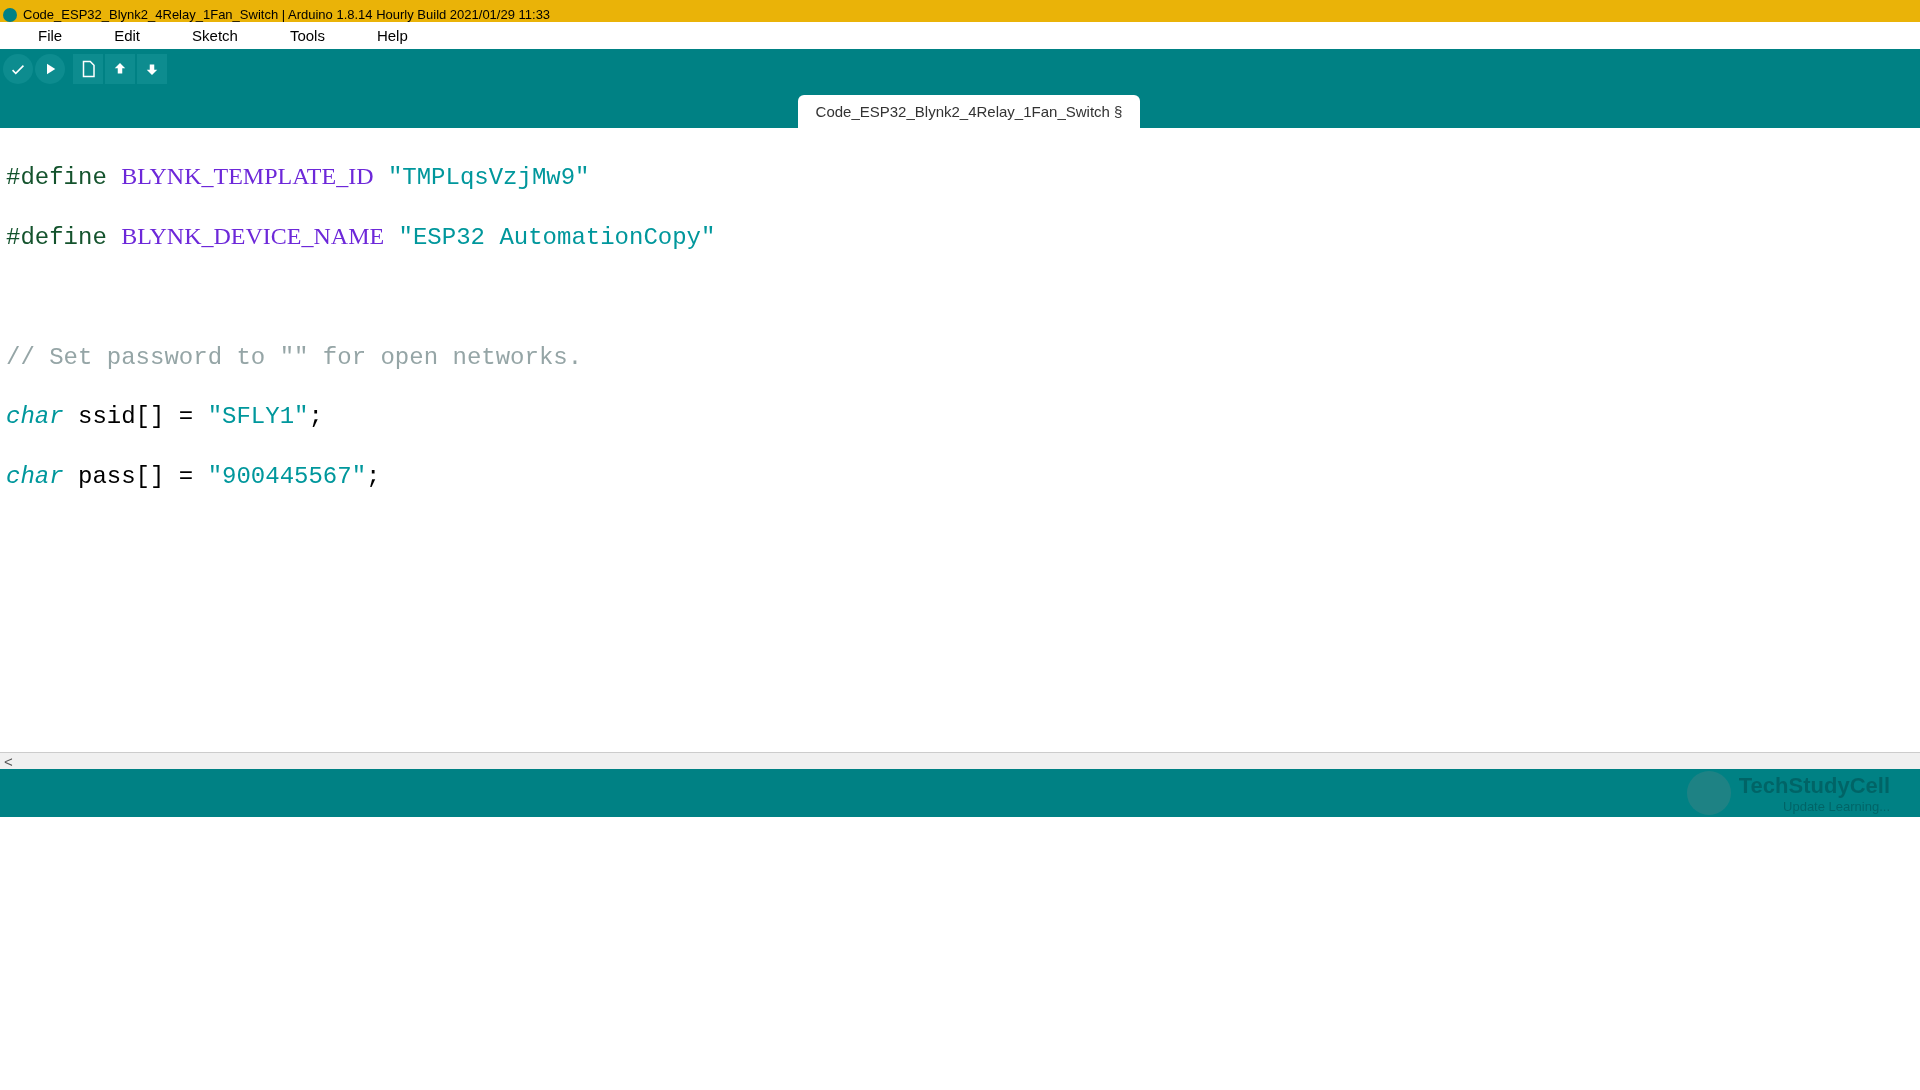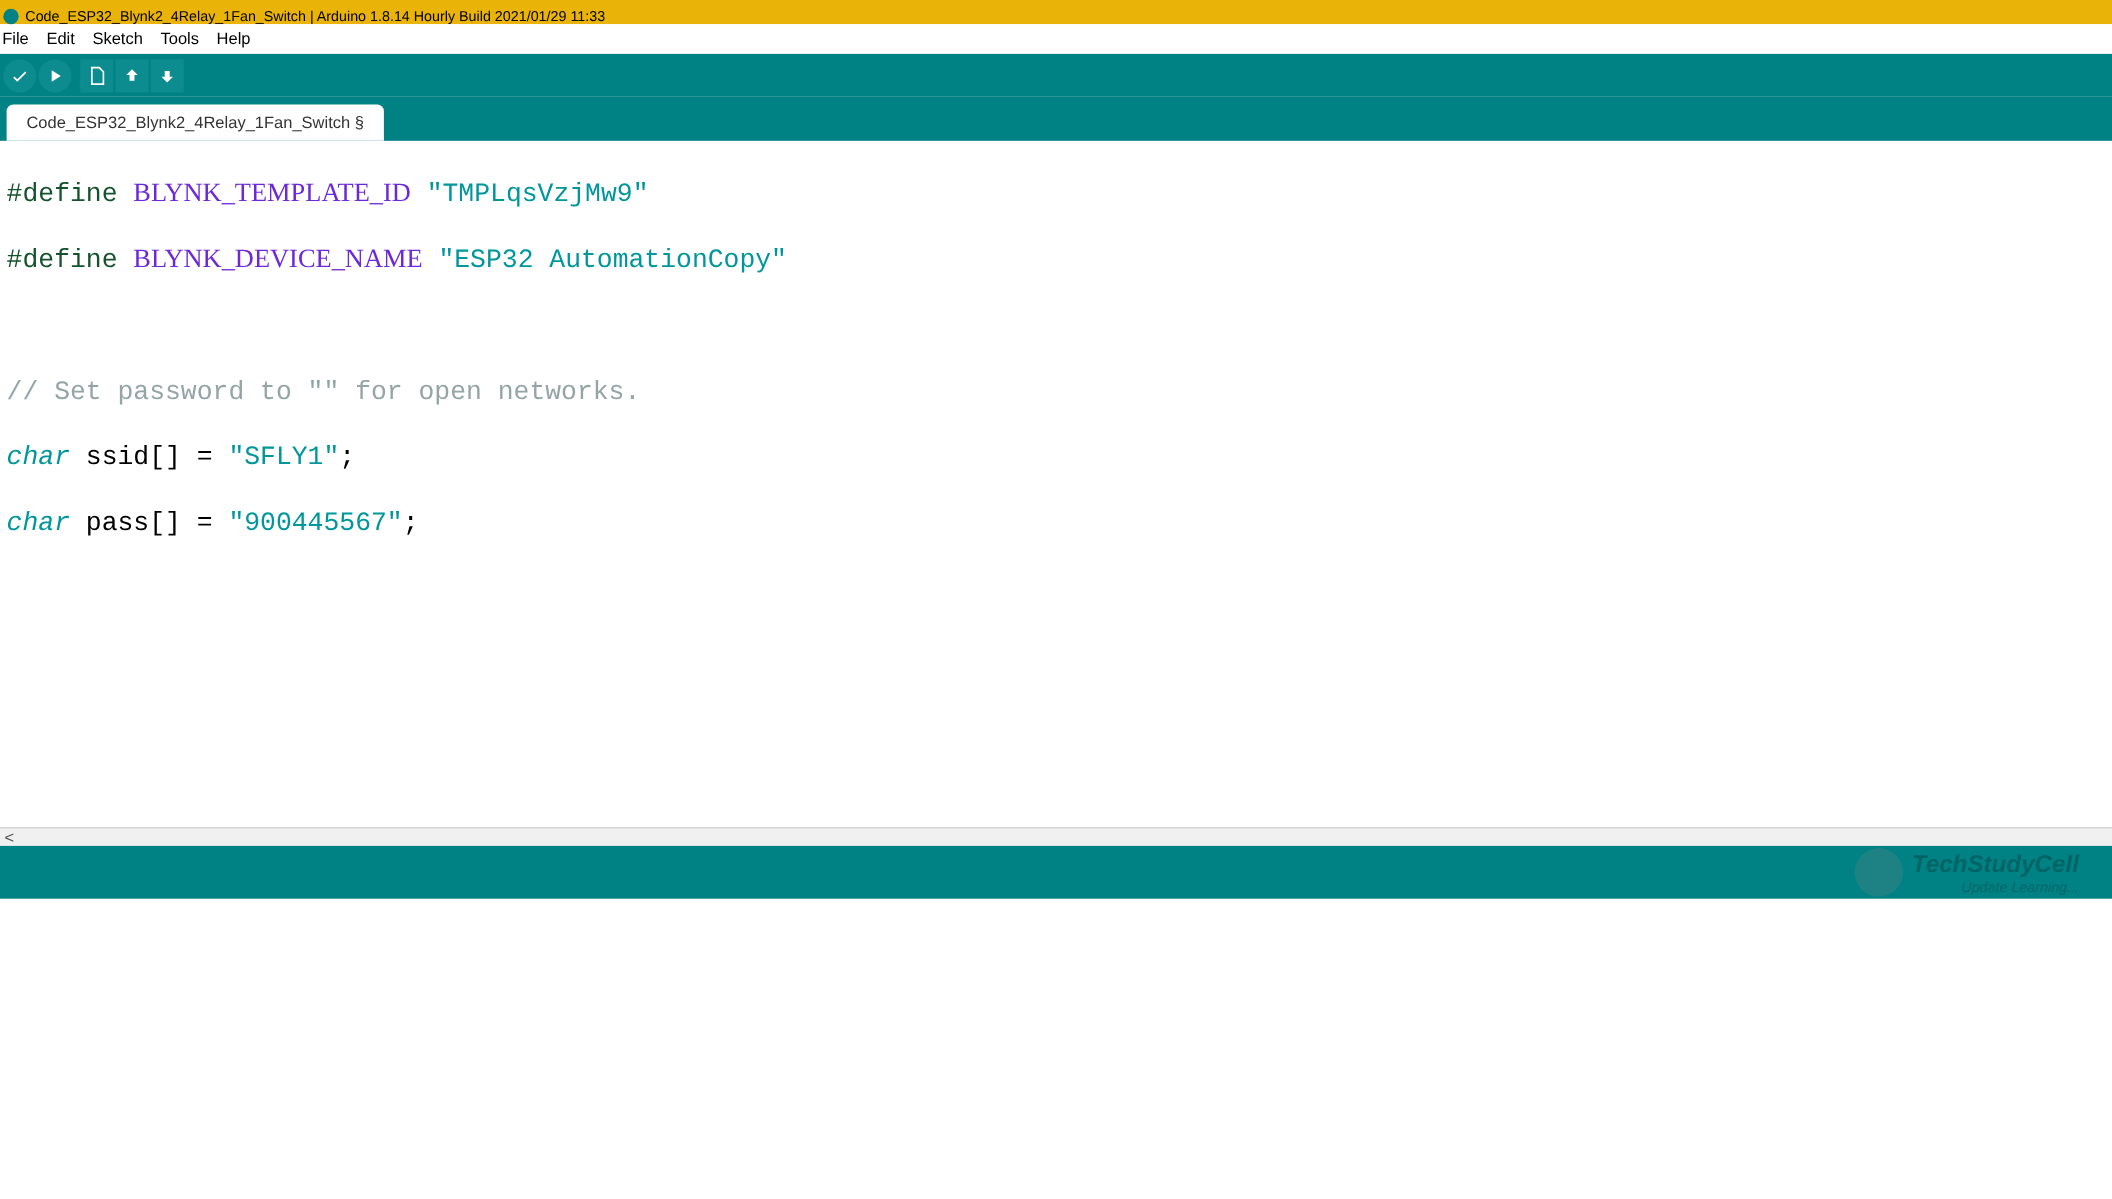--- a/index.html
+++ b/index.html
@@ -1,37 +1,37 @@
 <!DOCTYPE html>
 <html><head>
 <meta charset="utf-8">
 <style>
   * { margin: 0; padding: 0; box-sizing: border-box; }
   body { font-family: Arial, sans-serif; background: #fff; width: 1920px; height: 1090px; overflow: hidden; }
   .titlebar { height: 22px; background: #eab308; display: flex; align-items: flex-end; padding-left: 3px; font-size: 13px; color: #000; }
   .titlebar-icon { width: 14px; height: 14px; border-radius: 50%; background: #008184; margin-right: 6px; display: inline-block; }
   .menubar { height: 27px; background: #fff; display: flex; align-items: center; padding-left: 2px; font-size: 15px; color: #000; }
-  .menubar span { padding: 0 8px; cursor: default; }
+  .menubar span { padding: 0 8px; cursor: default; margin-left: 36px; }
   .menubar span:first-child { padding-left: 0; padding-right: 8px; }
   .toolbar { height: 39px; background: #008184; display: flex; align-items: center; padding-left: 3px; gap: 2px; }
   .tool-btn { width: 30px; height: 30px; border-radius: 50%; background: #0d8c8f; display: flex; align-items: center; justify-content: center; cursor: pointer; }
   .tool-btn svg { fill: #fff; }
   .tool-sq { width: 30px; height: 30px; background: #0d8c8f; display: flex; align-items: center; justify-content: center; cursor: pointer; }
   .tool-sq svg { fill: #fff; }
-  .tab-strip { height: 40px; background: #008184; display: flex; align-items: flex-end; padding-left: 6px; }
+  .tab-strip { height: 40px; background: #008184; display: flex; align-items: flex-end; padding-left: 18px; justify-content: center; }
   .tab { background: #fff; padding: 8px 18px; border-top-left-radius: 6px; border-top-right-radius: 6px; font-size: 15px; color: #333; }
   .editor { position: relative; padding: 4px 6px 0 6px; font-family: 'Consolas', 'Courier New', monospace; font-size: 24px; line-height: 29.8px; white-space: pre; height: 624px; overflow: hidden; }
   .kw-def { color: #14532d; }
   .kw-id  { color: #6d28d9; font-family: Liberation Serif, serif; }
   .kw-str { color: #00979C; }
   .kw-com { color: #95A5A6; }
   .kw-type{ color: #00979C; font-style: italic; }
   .hscroll { height: 17px; background: #f0f0f0; border-top: 1px solid #ccc; display: flex; align-items: center; padding-left: 4px; font-size:15px; color:#555;}
   .status { height: 48px; background: #008184; }
-  .watermark { position: absolute; right: 30px; bottom: 275px; opacity: 0.22; font-family: Arial, sans-serif; text-align: right; color:#000; display:flex; align-items:center; gap:8px;font-style:italic;}
+  .watermark { position: absolute; right: 30px; bottom: 275px; opacity: 0.22; font-family: Arial, sans-serif; text-align: right; color:#000; display:flex; align-items:center; gap:8px;}
   .wm-circle { width:44px; height:44px; border-radius:50%; background:#888; }
   .wm-text .t1 { font-size:22px; font-weight:bold; }
   .wm-text .t2 { font-size:13px; }
 </style>
 </head>
 <body>
 
 <div class="titlebar">
   <span class="titlebar-icon"></span>
   <span>Code_ESP32_Blynk2_4Relay_1Fan_Switch | Arduino 1.8.14 Hourly Build 2021/01/29 11:33</span>

